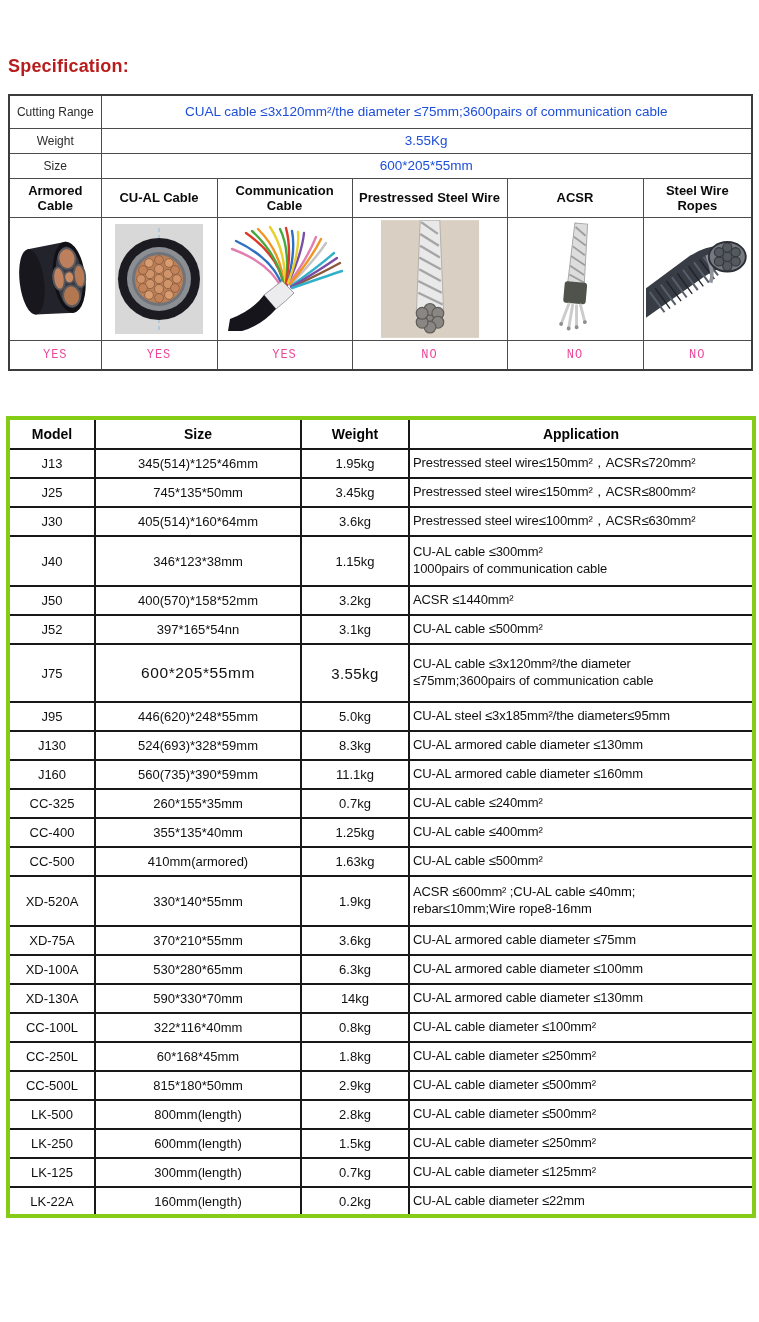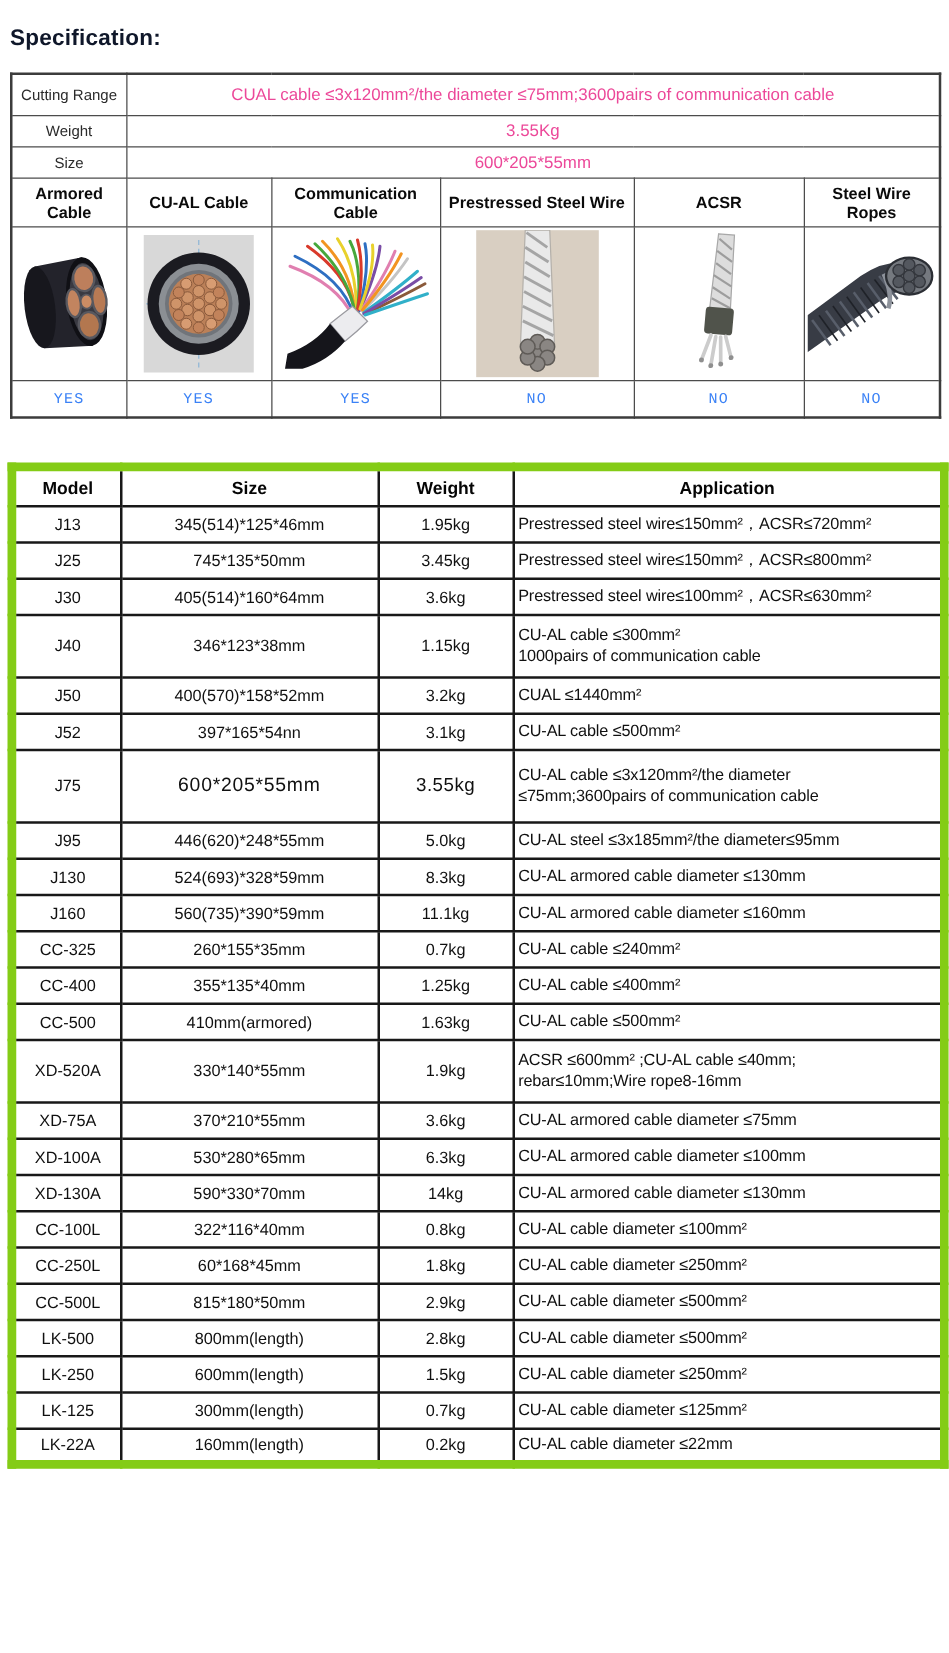--- a/index.html
+++ b/index.html
@@ -7,66 +7,66 @@
   body {
     width: 759px; height: 1322px;
     background: #ffffff;
     font-family: "Liberation Sans", sans-serif;
     color: #111;
     overflow: hidden;
   }
   .page { position: relative; width: 759px; height: 1322px; }
 
   .page-title {
-    margin: 20px 0 0 8px;
+    margin: 56px 0 0 8px;
     font-size: 18px;
     font-weight: bold;
-    color: #0f172a;
+    color: #b91c1c;
     letter-spacing: 0.2px;
   }
 
   
   table.spec {
     margin: 17px 4px 0 8px;
     width: 743px;
     border-collapse: collapse;
     table-layout: fixed;
     border: 2px solid #3c3c3c;
   }
   table.spec td {
     border: 1px solid #4c4c4c;
     text-align: center;
     vertical-align: middle;
     padding: 0 2px;
     overflow: hidden;
   }
   .spec .label-cell { font-size: 12px; color: #2b2b2b; }
-  .spec .value-cell { font-size: 13.5px; color: #ec4899; }
+  .spec .value-cell { font-size: 13.5px; color: #1d4ed8; }
   .spec tr.r-cutting td { height: 33px; }
   .spec tr.r-weight td,
   .spec tr.r-size td { height: 25px; }
   .spec tr.r-types td { height: 39px; font-size: 13px; font-weight: bold; color: #0a0a0a; }
   .spec tr.r-photos td { height: 122px; padding: 2px; }
   .spec tr.r-flags td {
     height: 30px;
     font-family: "Liberation Mono", monospace;
     font-size: 12px;
     letter-spacing: 1px;
-    color: #3b82f6;
+    color: #ec4899;
     text-align: center;
   }
   .photo-wrap { display: flex; align-items: center; justify-content: center; width: 100%; height: 100%; }
 
   
   table.models {
-    margin: 35px 0 0 6px;
+    margin: 45px 0 0 6px;
     width: 746px;
     border-collapse: collapse;
     table-layout: fixed;
-    border: 7px solid #84cc16;
+    border: 4px solid #84cc16;
   }
   table.models th, table.models td {
     border: 2px solid #181818;
     vertical-align: middle;
     padding: 1px 2px;
     overflow: hidden;
   }
   table.models th {
     height: 31px;
     font-size: 14px;
@@ -343,21 +343,21 @@
           <td class="col-model">J40</td>
           <td class="col-size">346*123*38mm</td>
           <td class="col-weight">1.15kg</td>
           <td class="col-application">CU-AL cable ≤300mm²
 1000pairs of communication cable</td>
         </tr>
         <tr>
           <td class="col-model">J50</td>
           <td class="col-size">400(570)*158*52mm</td>
           <td class="col-weight">3.2kg</td>
-          <td class="col-application">CUAL ≤1440mm²</td>
+          <td class="col-application">ACSR ≤1440mm²</td>
         </tr>
         <tr>
           <td class="col-model">J52</td>
           <td class="col-size">397*165*54nn</td>
           <td class="col-weight">3.1kg</td>
           <td class="col-application">CU-AL cable ≤500mm²</td>
         </tr>
         <tr class="hero">
           <td class="col-model">J75</td>
           <td class="col-size">600*205*55mm</td>

